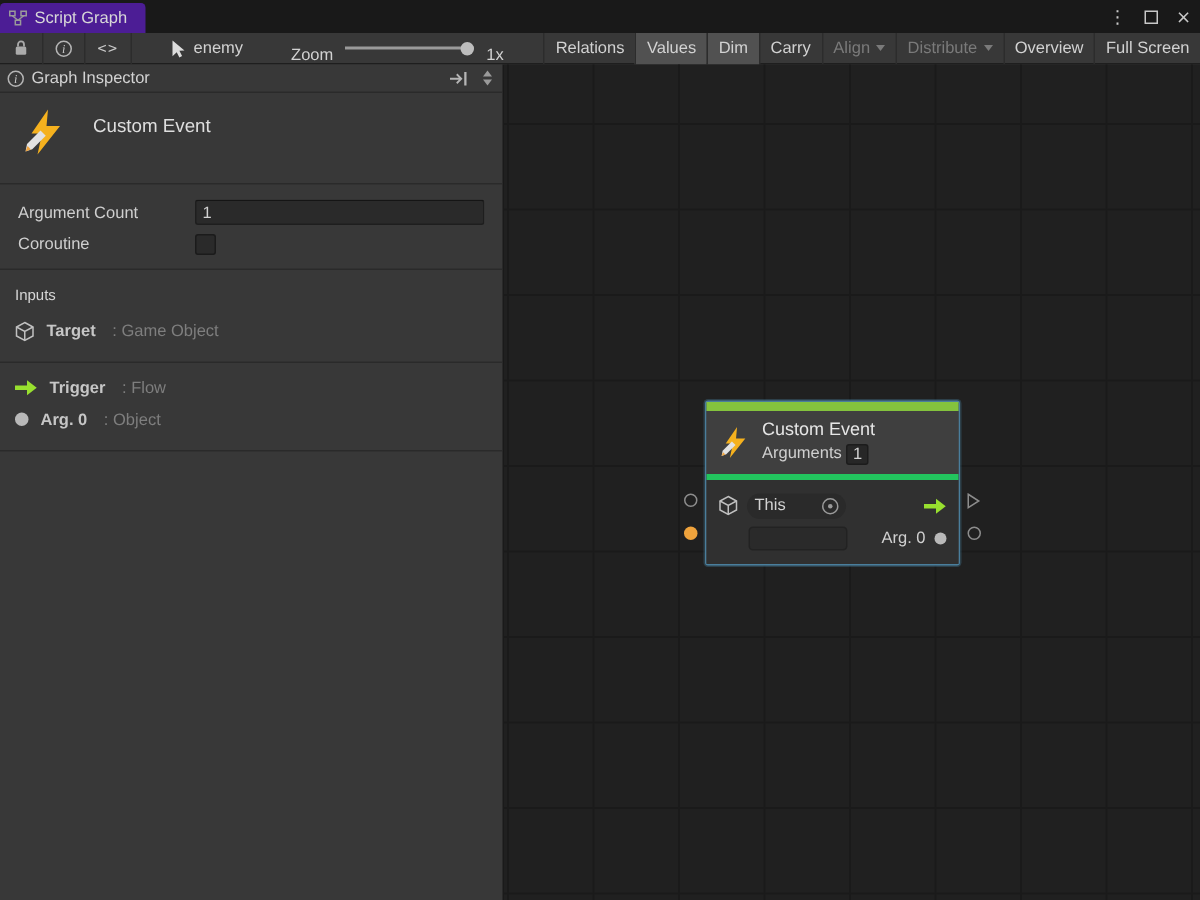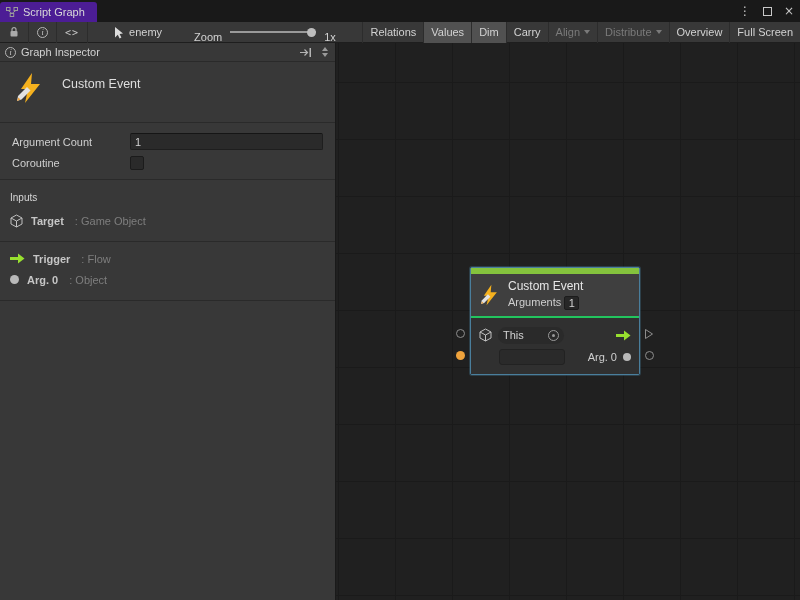--- a/index.html
+++ b/index.html
@@ -65,21 +65,21 @@
 
   
   .node{position:absolute;left:134px;top:224px;width:170px;background:#3f3f3f;
         border:1px solid #4a7e9c;box-shadow:0 0 0 1px rgba(73,126,156,.35);border-radius:2px}
   .node-colorbar{height:6px;background:#84C33D}
   .node-header{display:flex;align-items:center;gap:7px;padding:5px 8px 6px 8px;background:#3f3f3f}
   .node-title{font-size:12px;color:#e6e6e6}
   .node-args{display:flex;align-items:flex-start;gap:3px;color:#cfcfcf;margin-top:3px}
   .mini-badge{min-width:15px;height:14px;background:#272727;border:1px solid #1c1c1c;border-radius:2px;
         display:flex;align-items:center;justify-content:center;color:#d2d2d2;padding:0 3px}
-  .node-body{background:#303030;border-top:2px solid #22c55e;padding:7px 8px;position:relative}
+  .node-body{background:#303030;border-top:4px solid #22c55e;padding:7px 8px;position:relative}
   .node-row{display:flex;align-items:center;height:20px;gap:6px}
   .node-row + .node-row{margin-top:2px}
   .obj-pill{width:66px;height:17px;background:#2a2a2a;border-radius:9px;display:flex;align-items:center;
         justify-content:space-between;padding:0 5px;color:#d2d2d2}
   .picker-icon{width:11px;height:11px;border:1px solid #9a9a9a;border-radius:50%;position:relative;flex:0 0 auto}
   .picker-icon::after{content:"";position:absolute;left:3px;top:3px;width:3px;height:3px;border-radius:50%;background:#9a9a9a}
   .node-input{width:66px;height:16px;background:#2a2a2a;border:1px solid #222;border-radius:3px;outline:none;
         color:#d2d2d2;font-family:inherit;font-size:11px;padding:0 4px;margin-left:20px}
   .arg-label{margin-left:auto;color:#cfcfcf}
   .inner-dot{width:8px;height:8px;border-radius:50%;background:#b9b9b9;flex:0 0 auto}

